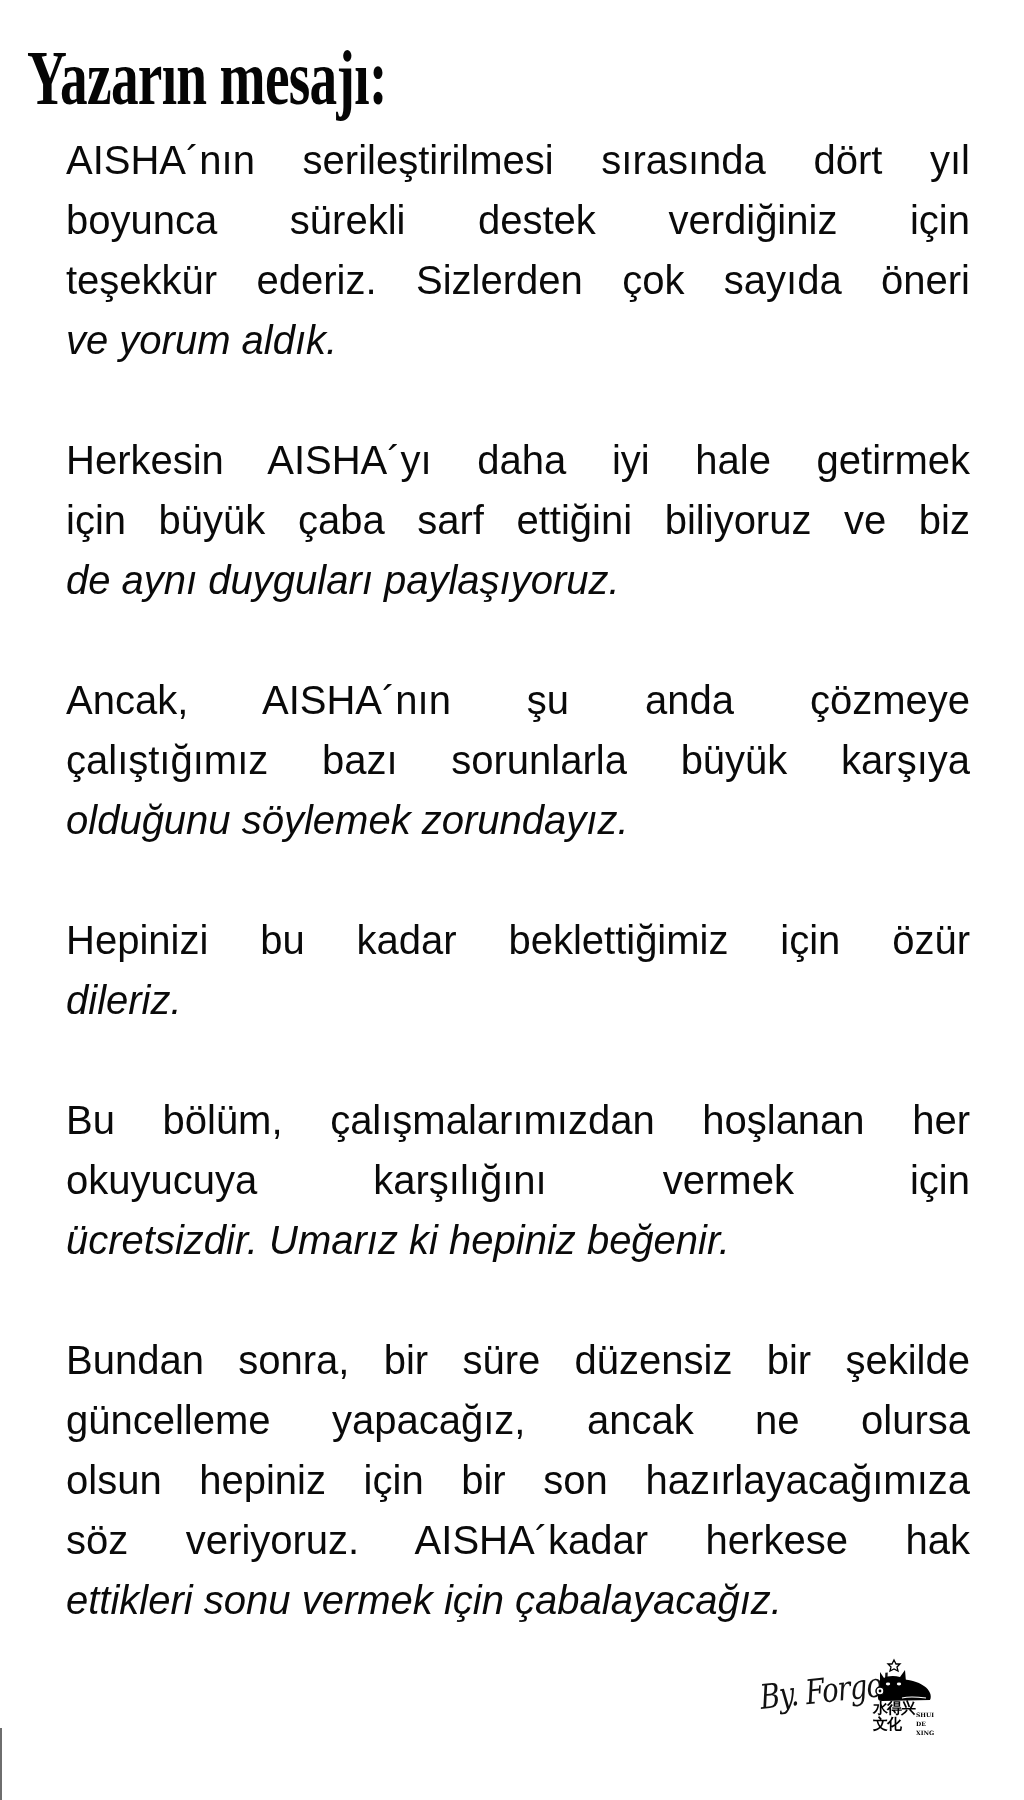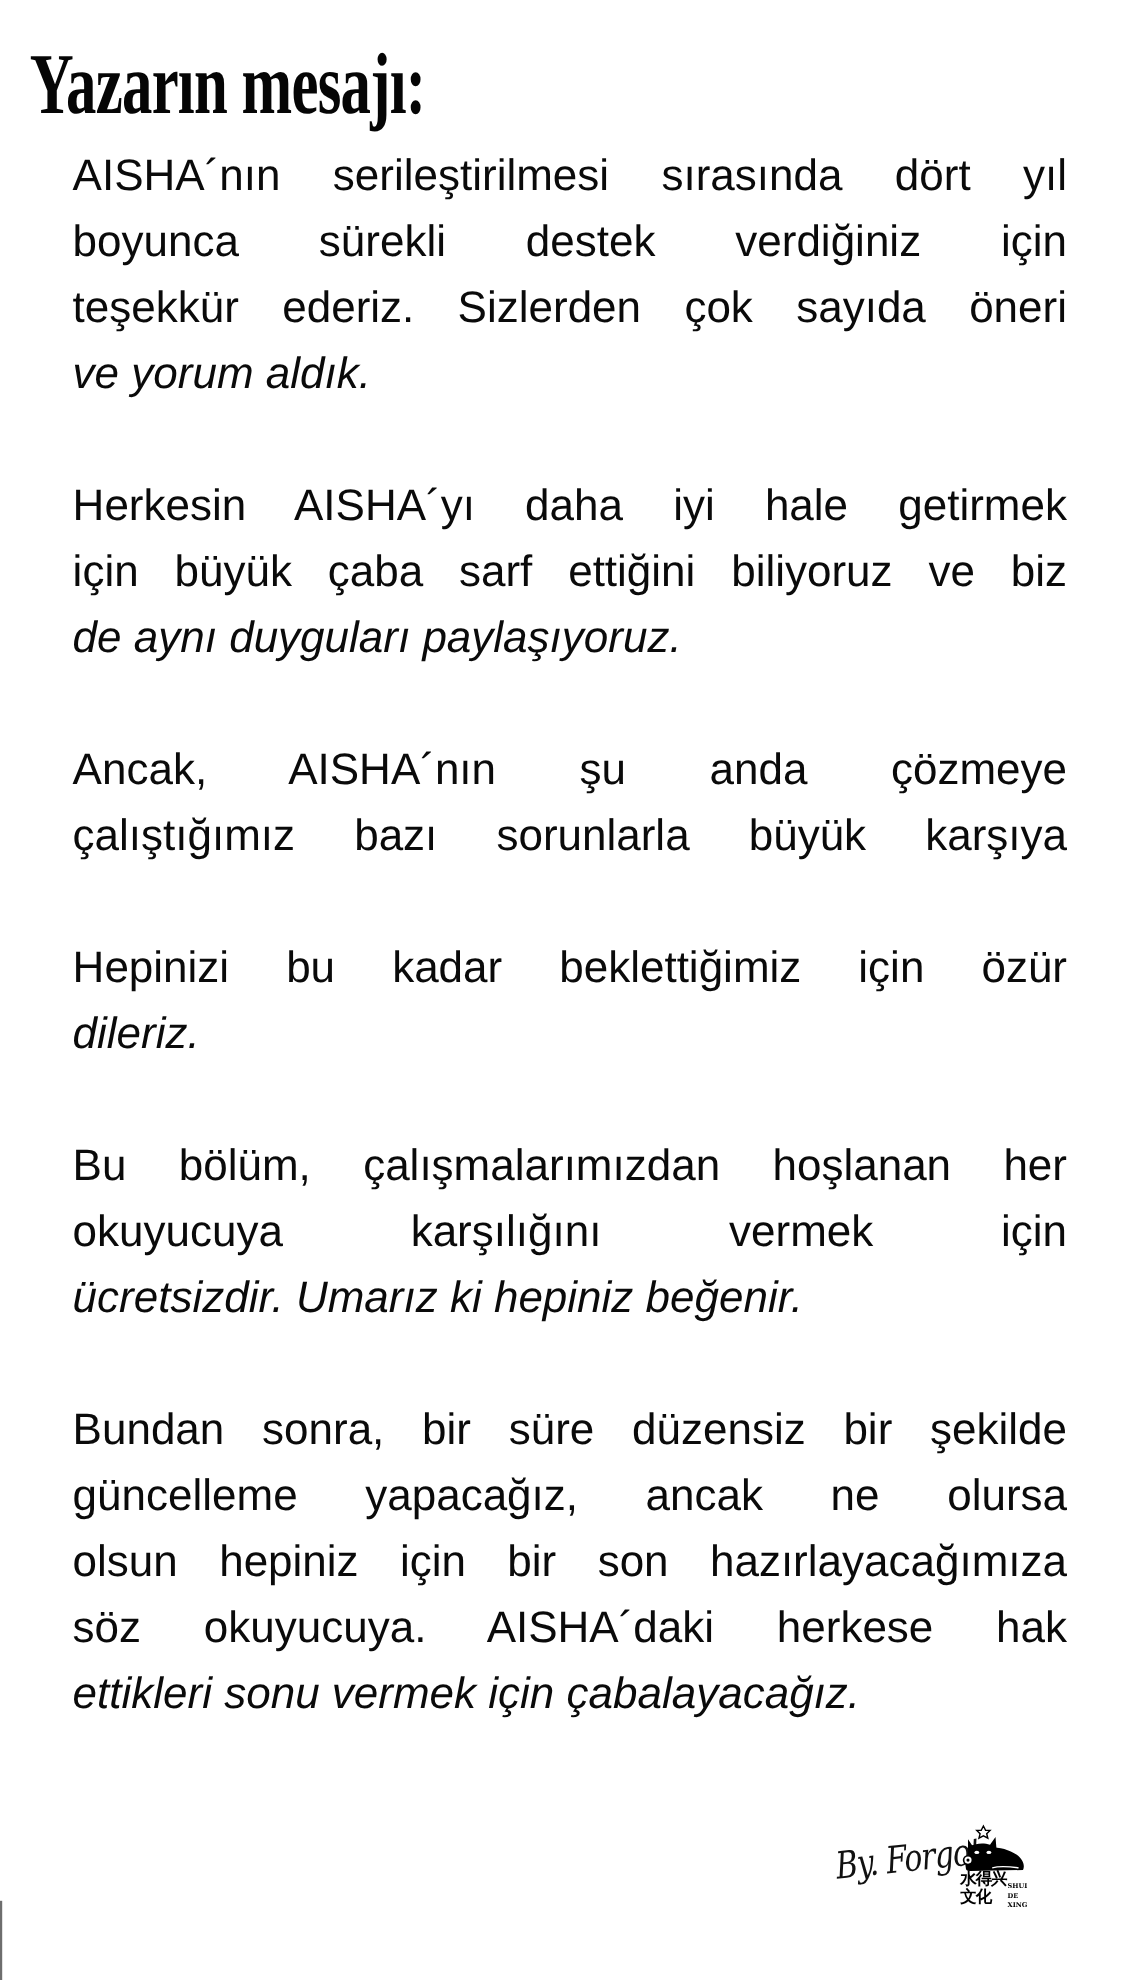--- a/index.html
+++ b/index.html
@@ -140,38 +140,39 @@
 
     <p class="paragraph">
       <span class="line">Herkesin AISHA´yı daha iyi hale getirmek</span>
       <span class="line">için büyük çaba sarf ettiğini biliyoruz ve biz</span>
       <span class="line last">de aynı duyguları paylaşıyoruz.</span>
     </p>
 
     <p class="paragraph">
       <span class="line">Ancak, AISHA´nın şu anda çözmeye</span>
       <span class="line">çalıştığımız bazı sorunlarla büyük karşıya</span>
+      <span class="line last">olduğunu söylemek zorundayız.</span>
     </p>
 
     <p class="paragraph">
       <span class="line">Hepinizi bu kadar beklettiğimiz için özür</span>
       <span class="line last">dileriz.</span>
     </p>
 
     <p class="paragraph">
       <span class="line">Bu bölüm, çalışmalarımızdan hoşlanan her</span>
       <span class="line">okuyucuya karşılığını vermek için</span>
       <span class="line last">ücretsizdir. Umarız ki hepiniz beğenir.</span>
     </p>
 
     <p class="paragraph">
       <span class="line">Bundan sonra, bir süre düzensiz bir şekilde</span>
       <span class="line">güncelleme yapacağız, ancak ne olursa</span>
       <span class="line">olsun hepiniz için bir son hazırlayacağımıza</span>
-      <span class="line">söz okuyucuya. AISHA´daki herkese hak</span>
+      <span class="line">söz veriyoruz. AISHA´kadar herkese hak</span>
       <span class="line last">ettikleri sonu vermek için çabalayacağız.</span>
     </p>
   </div>
 
   <div class="signature-block">
     <span class="signature">By. Forgot</span>
 
     <div class="logo">
       <svg width="62" height="46" viewBox="0 0 62 46">
 

